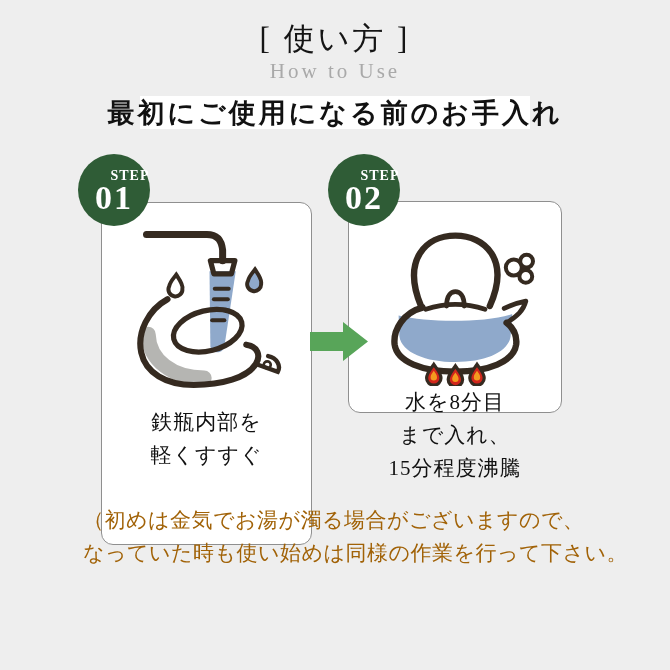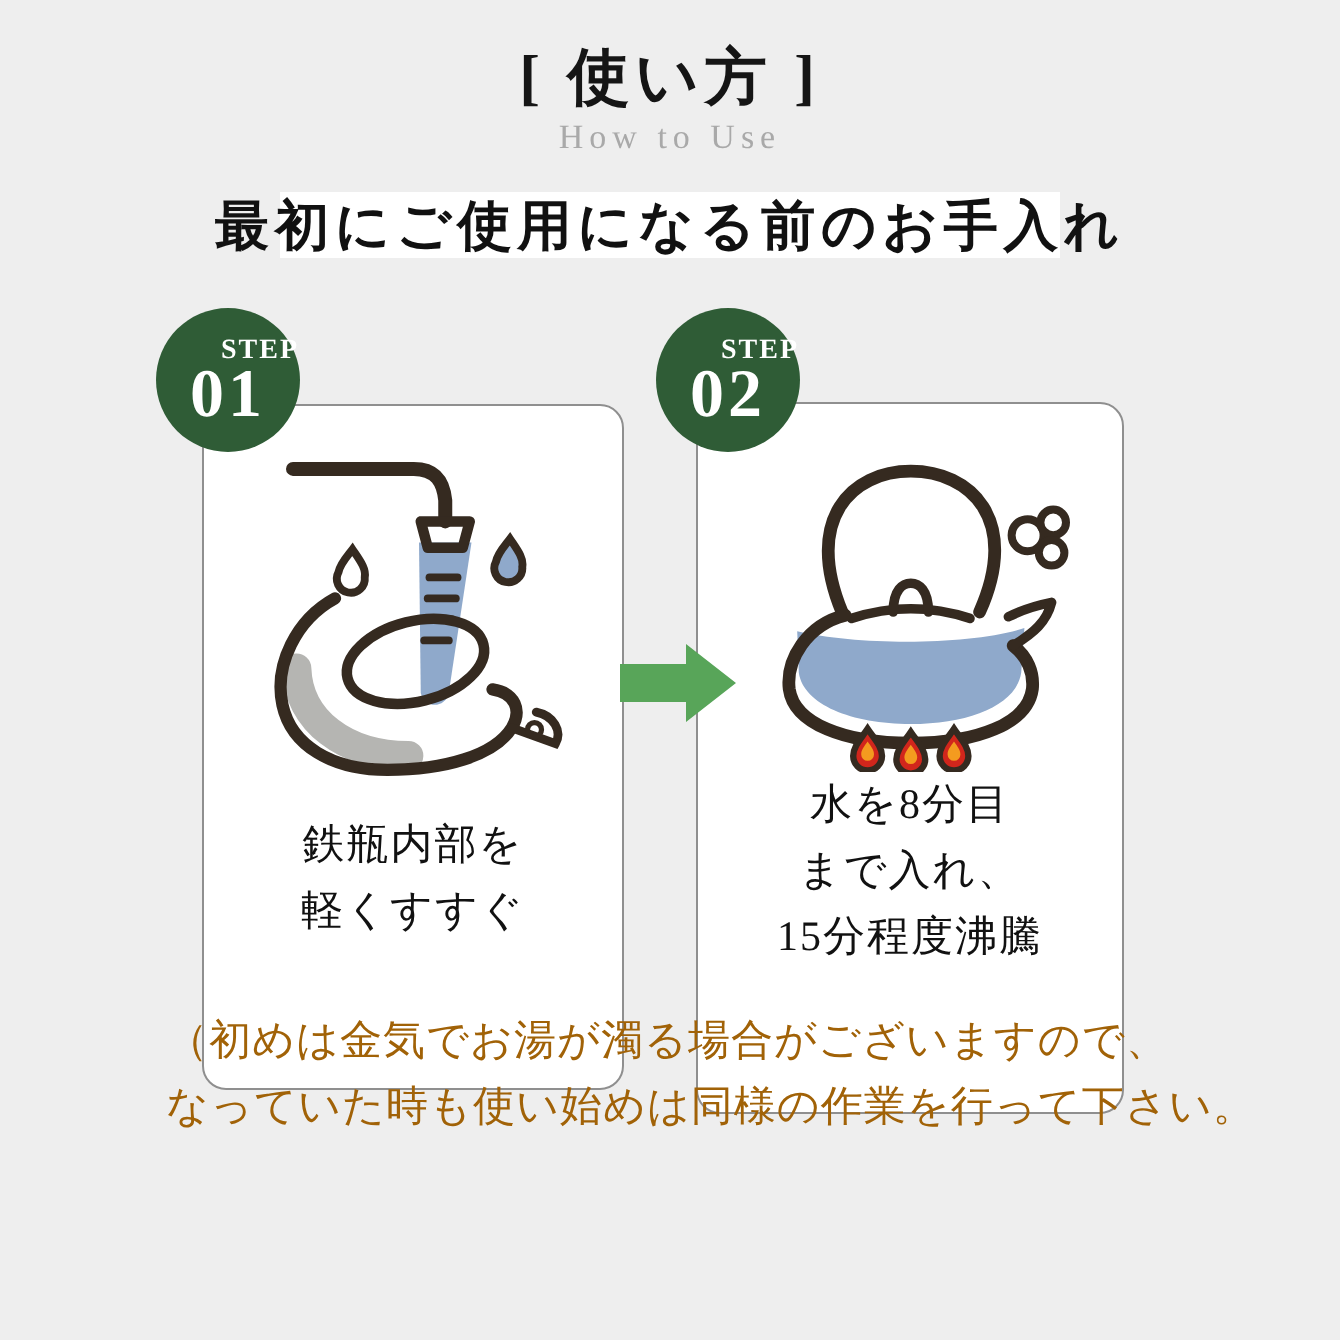--- a/index.html
+++ b/index.html
@@ -8,27 +8,27 @@
     width:670px;height:670px;
     background:#eeeeee;
     overflow:hidden;
     font-family:"Liberation Serif","DejaVu Serif",serif;
     color:#151515;
   }
   
   .page-title{
     position:absolute;top:18px;left:0;width:670px;
     text-align:center;
-    font-size:31px;font-weight:bold;letter-spacing:3px;
+    font-size:31px;font-weight:normal;letter-spacing:3px;
     color:#151515;
   }
   .page-subtitle{
     position:absolute;top:59px;left:0;width:670px;
     text-align:center;
-    font-size:17px;letter-spacing:3px;
+    font-size:21px;letter-spacing:3px;
     color:#a9a9a9;
   }
   
   .banner{
     position:absolute;left:140px;top:96px;width:390px;height:33px;
     background:#ffffff;
     display:flex;align-items:center;justify-content:center;
   }
   .banner span{
     font-size:27px;font-weight:bold;letter-spacing:3px;color:#111111;
@@ -37,21 +37,21 @@
   
   .card{
     position:absolute;
     width:211px;height:343px;
     background:#ffffff;
     border:1px solid #8f8f8f;
     border-radius:12px;
     box-sizing:border-box;
   }
   .card1{left:101px;top:202px;}
-  .card2{left:348px;top:201px;height:356px;width:214px;}
+  .card2{left:348px;top:201px;height:212px;width:214px;}
   .card-illustration{position:absolute;}
   .card1 .card-illustration{left:20px;top:12px;}
   .card2 .card-illustration{left:24px;top:24px;}
   .card-caption{
     position:absolute;left:0;right:0;
     text-align:center;
     font-size:21px;line-height:33px;letter-spacing:1px;
     color:#111111;
   }
   .card1 .card-caption{top:203px;}

